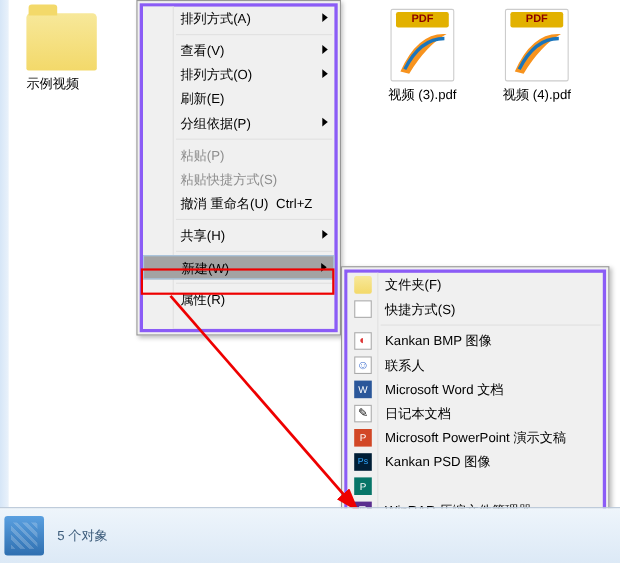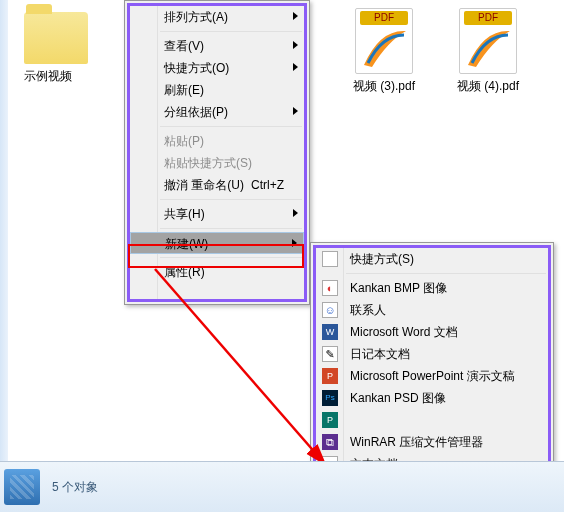--- a/index.html
+++ b/index.html
@@ -6,21 +6,21 @@
 body{width:564px;height:512px;background:#fff;position:relative;overflow:hidden}
 .bluebar{position:absolute;left:0;top:0;width:8px;height:461px;background:linear-gradient(to right,#d6e6f7,#eaf2fb)}
 .desktop{position:absolute;left:8px;top:0;right:0;height:461px;background:#fff}
 .folder{position:absolute;left:16px;top:12px;width:80px;display:flex;flex-direction:column;align-items:flex-start;gap:4px}
 .folder-ico{width:64px;height:52px;background:linear-gradient(#f7e89a,#f3d96a);border-radius:4px 4px 2px 2px;position:relative}
 .folder-ico:before{content:"";position:absolute;top:-8px;left:2px;width:26px;height:10px;background:#f3d96a;border-radius:3px 3px 0 0}
 .folder-lbl{color:#000;text-align:center}
 .pdf{position:absolute;top:8px;width:80px;display:flex;flex-direction:column;align-items:center;gap:4px}
 .pdf1{left:336px}.pdf2{left:440px}
 .pdf-ico{width:58px;height:66px;background:#fff;border:1px solid #ccc;border-radius:2px;position:relative;overflow:hidden}
-.pdf-badge{position:absolute;top:2px;left:4px;right:4px;height:14px;background:#e2b100;color:#8b0000;font-weight:normal;font-size:10px;text-align:center;line-height:14px;border-radius:2px}
+.pdf-badge{position:absolute;top:2px;left:4px;right:4px;height:14px;background:#e2b100;color:#8b0000;font-weight:bold;font-size:10px;text-align:center;line-height:14px;border-radius:2px}
 .pdf-sw{position:absolute;left:6px;bottom:4px;width:46px;height:42px}
 .pdf-sw svg{width:100%;height:100%}
 .pdf-lbl{color:#000;}
 .menu{position:absolute;background:#f0f0f0;border:1px solid #979797;box-shadow:2px 2px 4px rgba(0,0,0,.25)}
 .menu .gut{position:absolute;left:0;top:0;bottom:0;width:28px;background:#f0f0f0;border-right:1px solid #e0e0e0}
 .menu .inner{position:absolute;left:2px;top:2px;right:2px;bottom:2px;border:3px solid #8b5cf6;background:#f0f0f0}
 .mi{position:relative;height:22px;line-height:22px;padding-left:34px;padding-right:18px;color:#000;white-space:nowrap}
 .mi.dis{color:#8d8d8d}
 .mi.hl{background:#a3a3a3;border:1px solid #a8c8e4;height:22px}
 .mi .arr{position:absolute;right:6px;top:6px;border-left:5px solid #000;border-top:4px solid transparent;border-bottom:4px solid transparent}
@@ -78,39 +78,40 @@
     <div class="pdf-lbl">视频 (4).pdf</div>
   </div>
 </div>
 
 <div class="menu ctx1">
   <div class="inner">
     <div class="gut"></div>
     <div class="mi"><span>排列方式(A)</span><span class="arr"></span></div>
     <div class="sep"></div>
     <div class="mi"><span>查看(V)</span><span class="arr"></span></div>
-    <div class="mi"><span>快捷方式(O)</span><span class="arr"></span></div>
+    <div class="mi"><span>排列方式(O)</span><span class="arr"></span></div>
     <div class="mi"><span>刷新(E)</span></div>
     <div class="mi"><span>分组依据(P)</span><span class="arr"></span></div>
     <div class="sep"></div>
     <div class="mi dis"><span>粘贴(P)</span></div>
     <div class="mi dis"><span>粘贴快捷方式(S)</span></div>
     <div class="mi"><span>撤消 重命名(U)</span><span class="sc">Ctrl+Z</span></div>
     <div class="sep"></div>
     <div class="mi"><span>共享(H)</span><span class="arr"></span></div>
     <div class="sep"></div>
     <div class="mi hl"><span>新建(W)</span><span class="arr"></span></div>
     <div class="sep"></div>
     <div class="mi"><span>属性(R)</span></div>
   </div>
 </div>
 
 <div class="menu ctx2">
   <div class="inner">
     <div class="gut"></div>
+    <div class="mi"><span class="ico ico-folder"></span><span>文件夹(F)</span></div>
     <div class="mi"><span class="ico ico-link"></span><span>快捷方式(S)</span></div>
     <div class="sep"></div>
     <div class="mi"><span class="ico ico-bmp">◐</span><span>Kankan BMP 图像</span></div>
     <div class="mi"><span class="ico ico-contact">☺</span><span>联系人</span></div>
     <div class="mi"><span class="ico ico-word">W</span><span>Microsoft Word 文档</span></div>
     <div class="mi"><span class="ico ico-diary">✎</span><span>日记本文档</span></div>
     <div class="mi"><span class="ico ico-ppt">P</span><span>Microsoft PowerPoint 演示文稿</span></div>
     <div class="mi"><span class="ico ico-psd">Ps</span><span>Kankan PSD 图像</span></div>
     <div class="mi"><span class="ico ico-pub">P</span></div>
     <div class="mi"><span class="ico ico-rar">⧉</span><span>WinRAR 压缩文件管理器</span></div>

